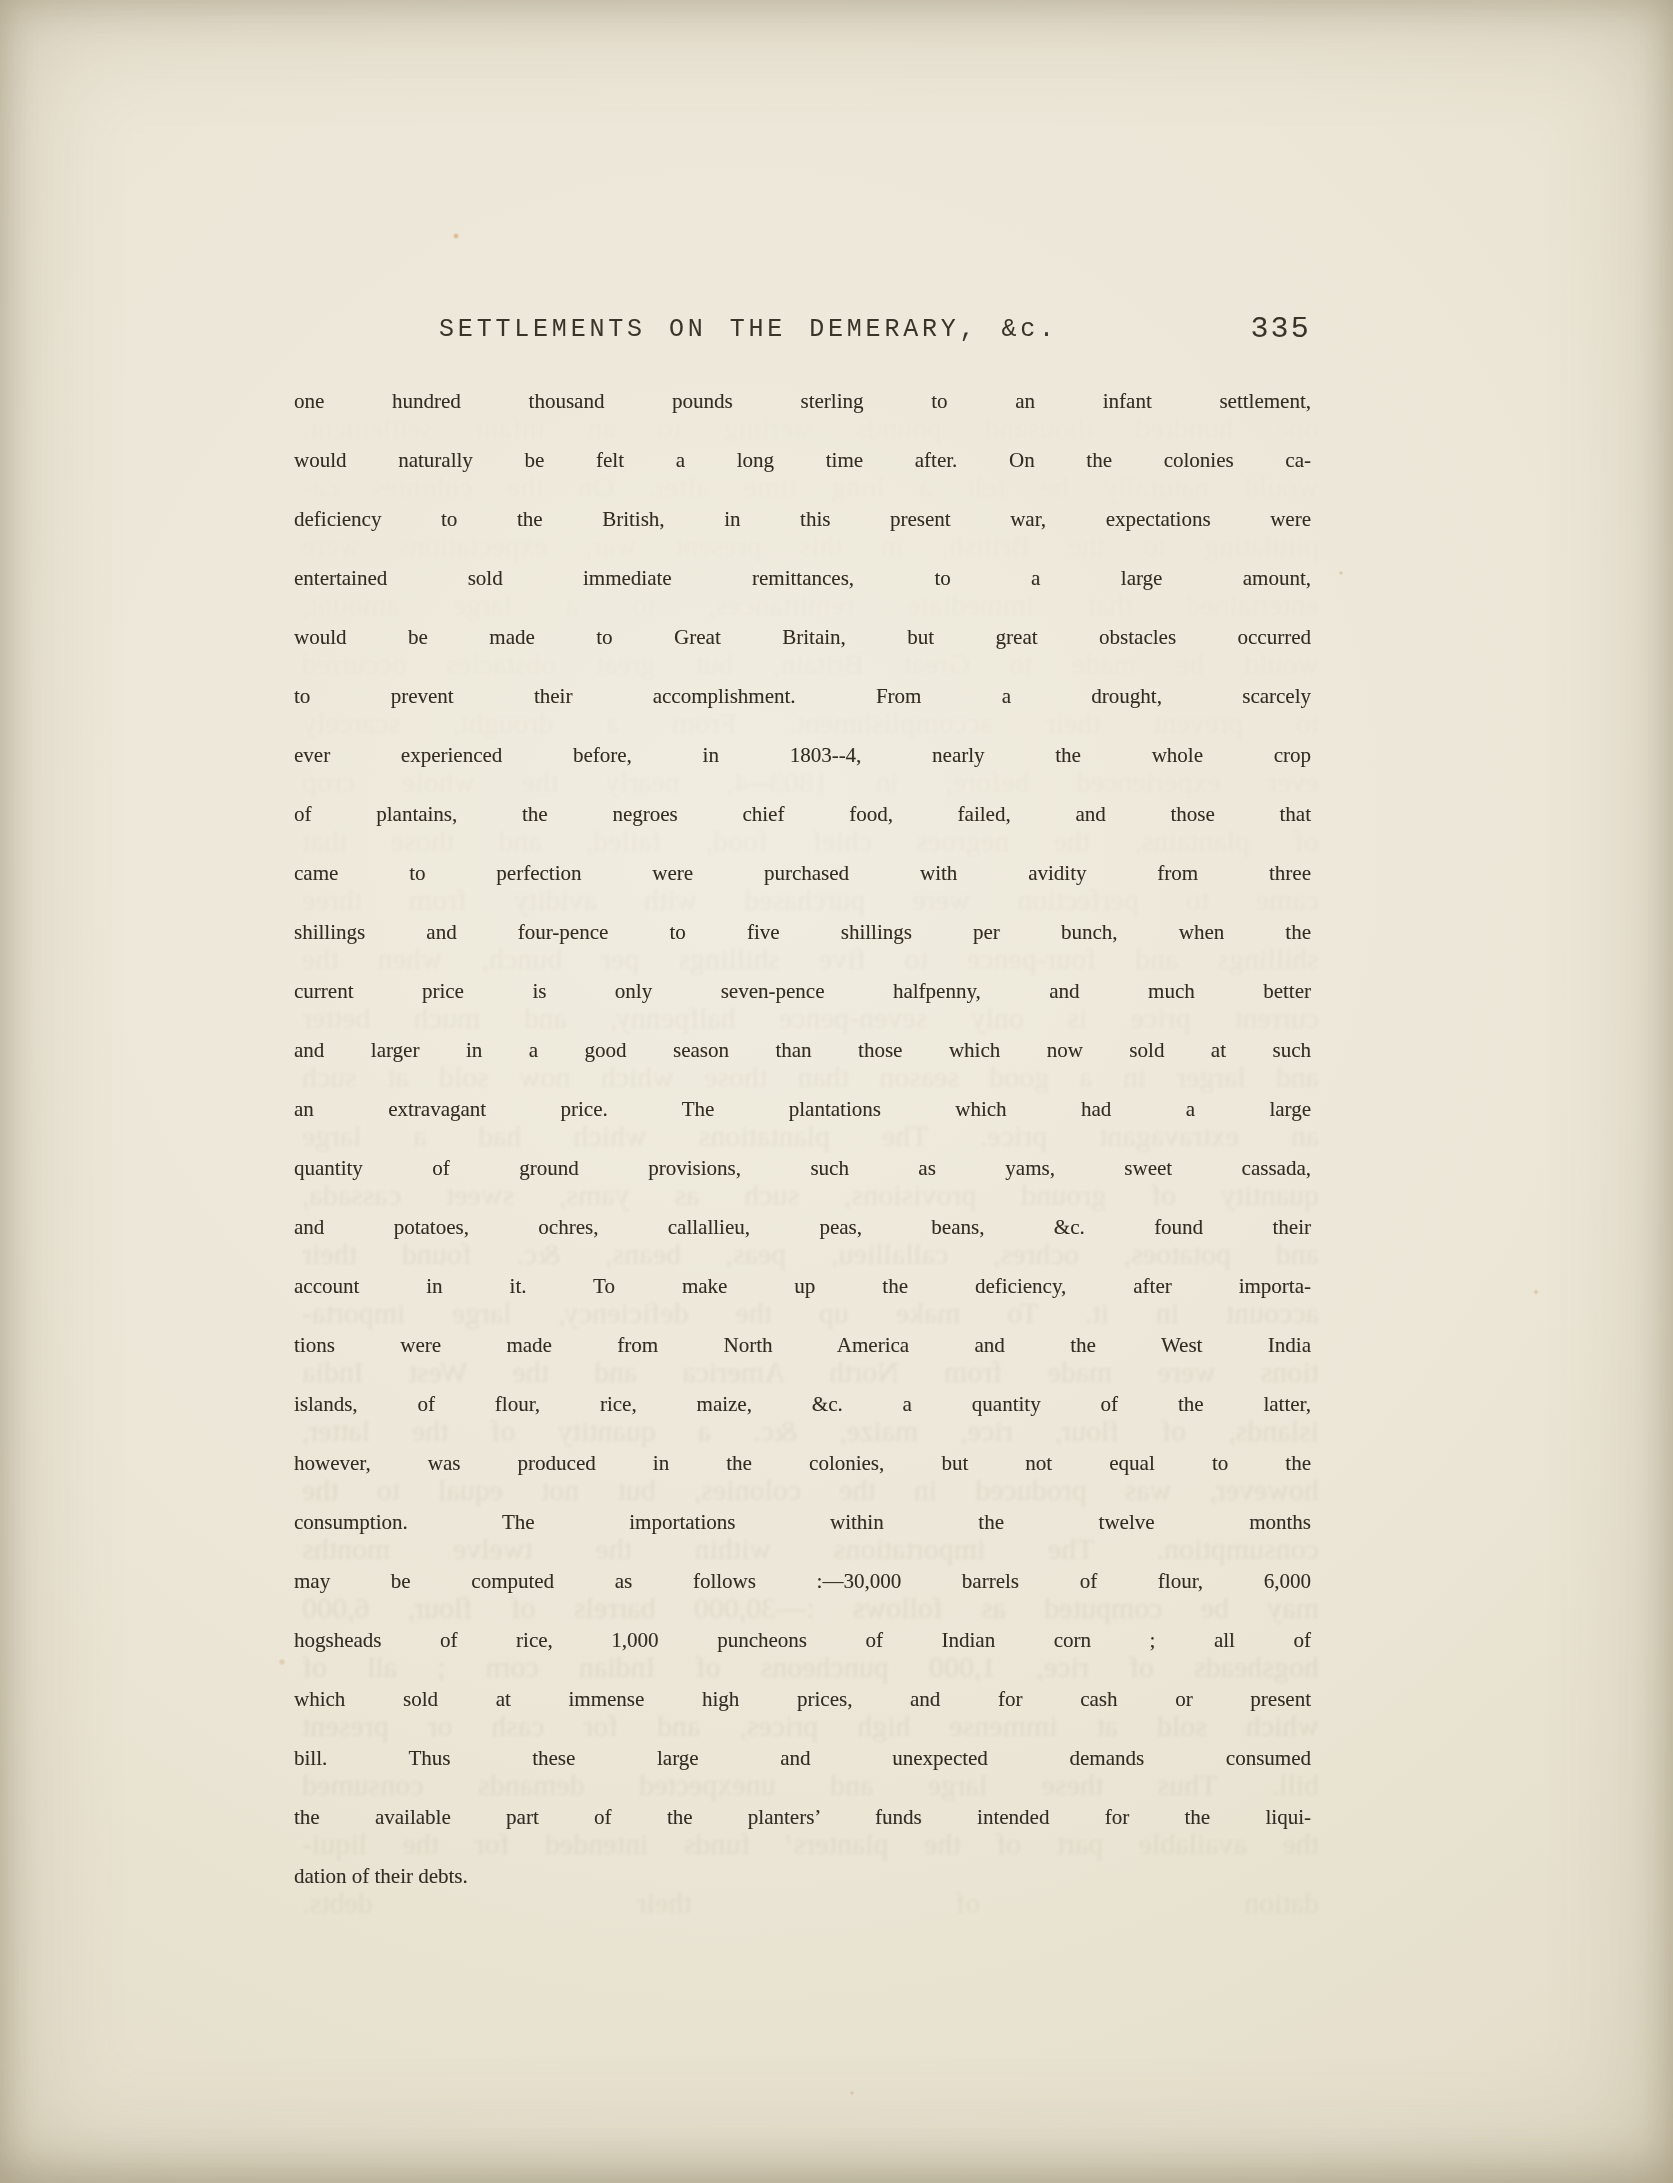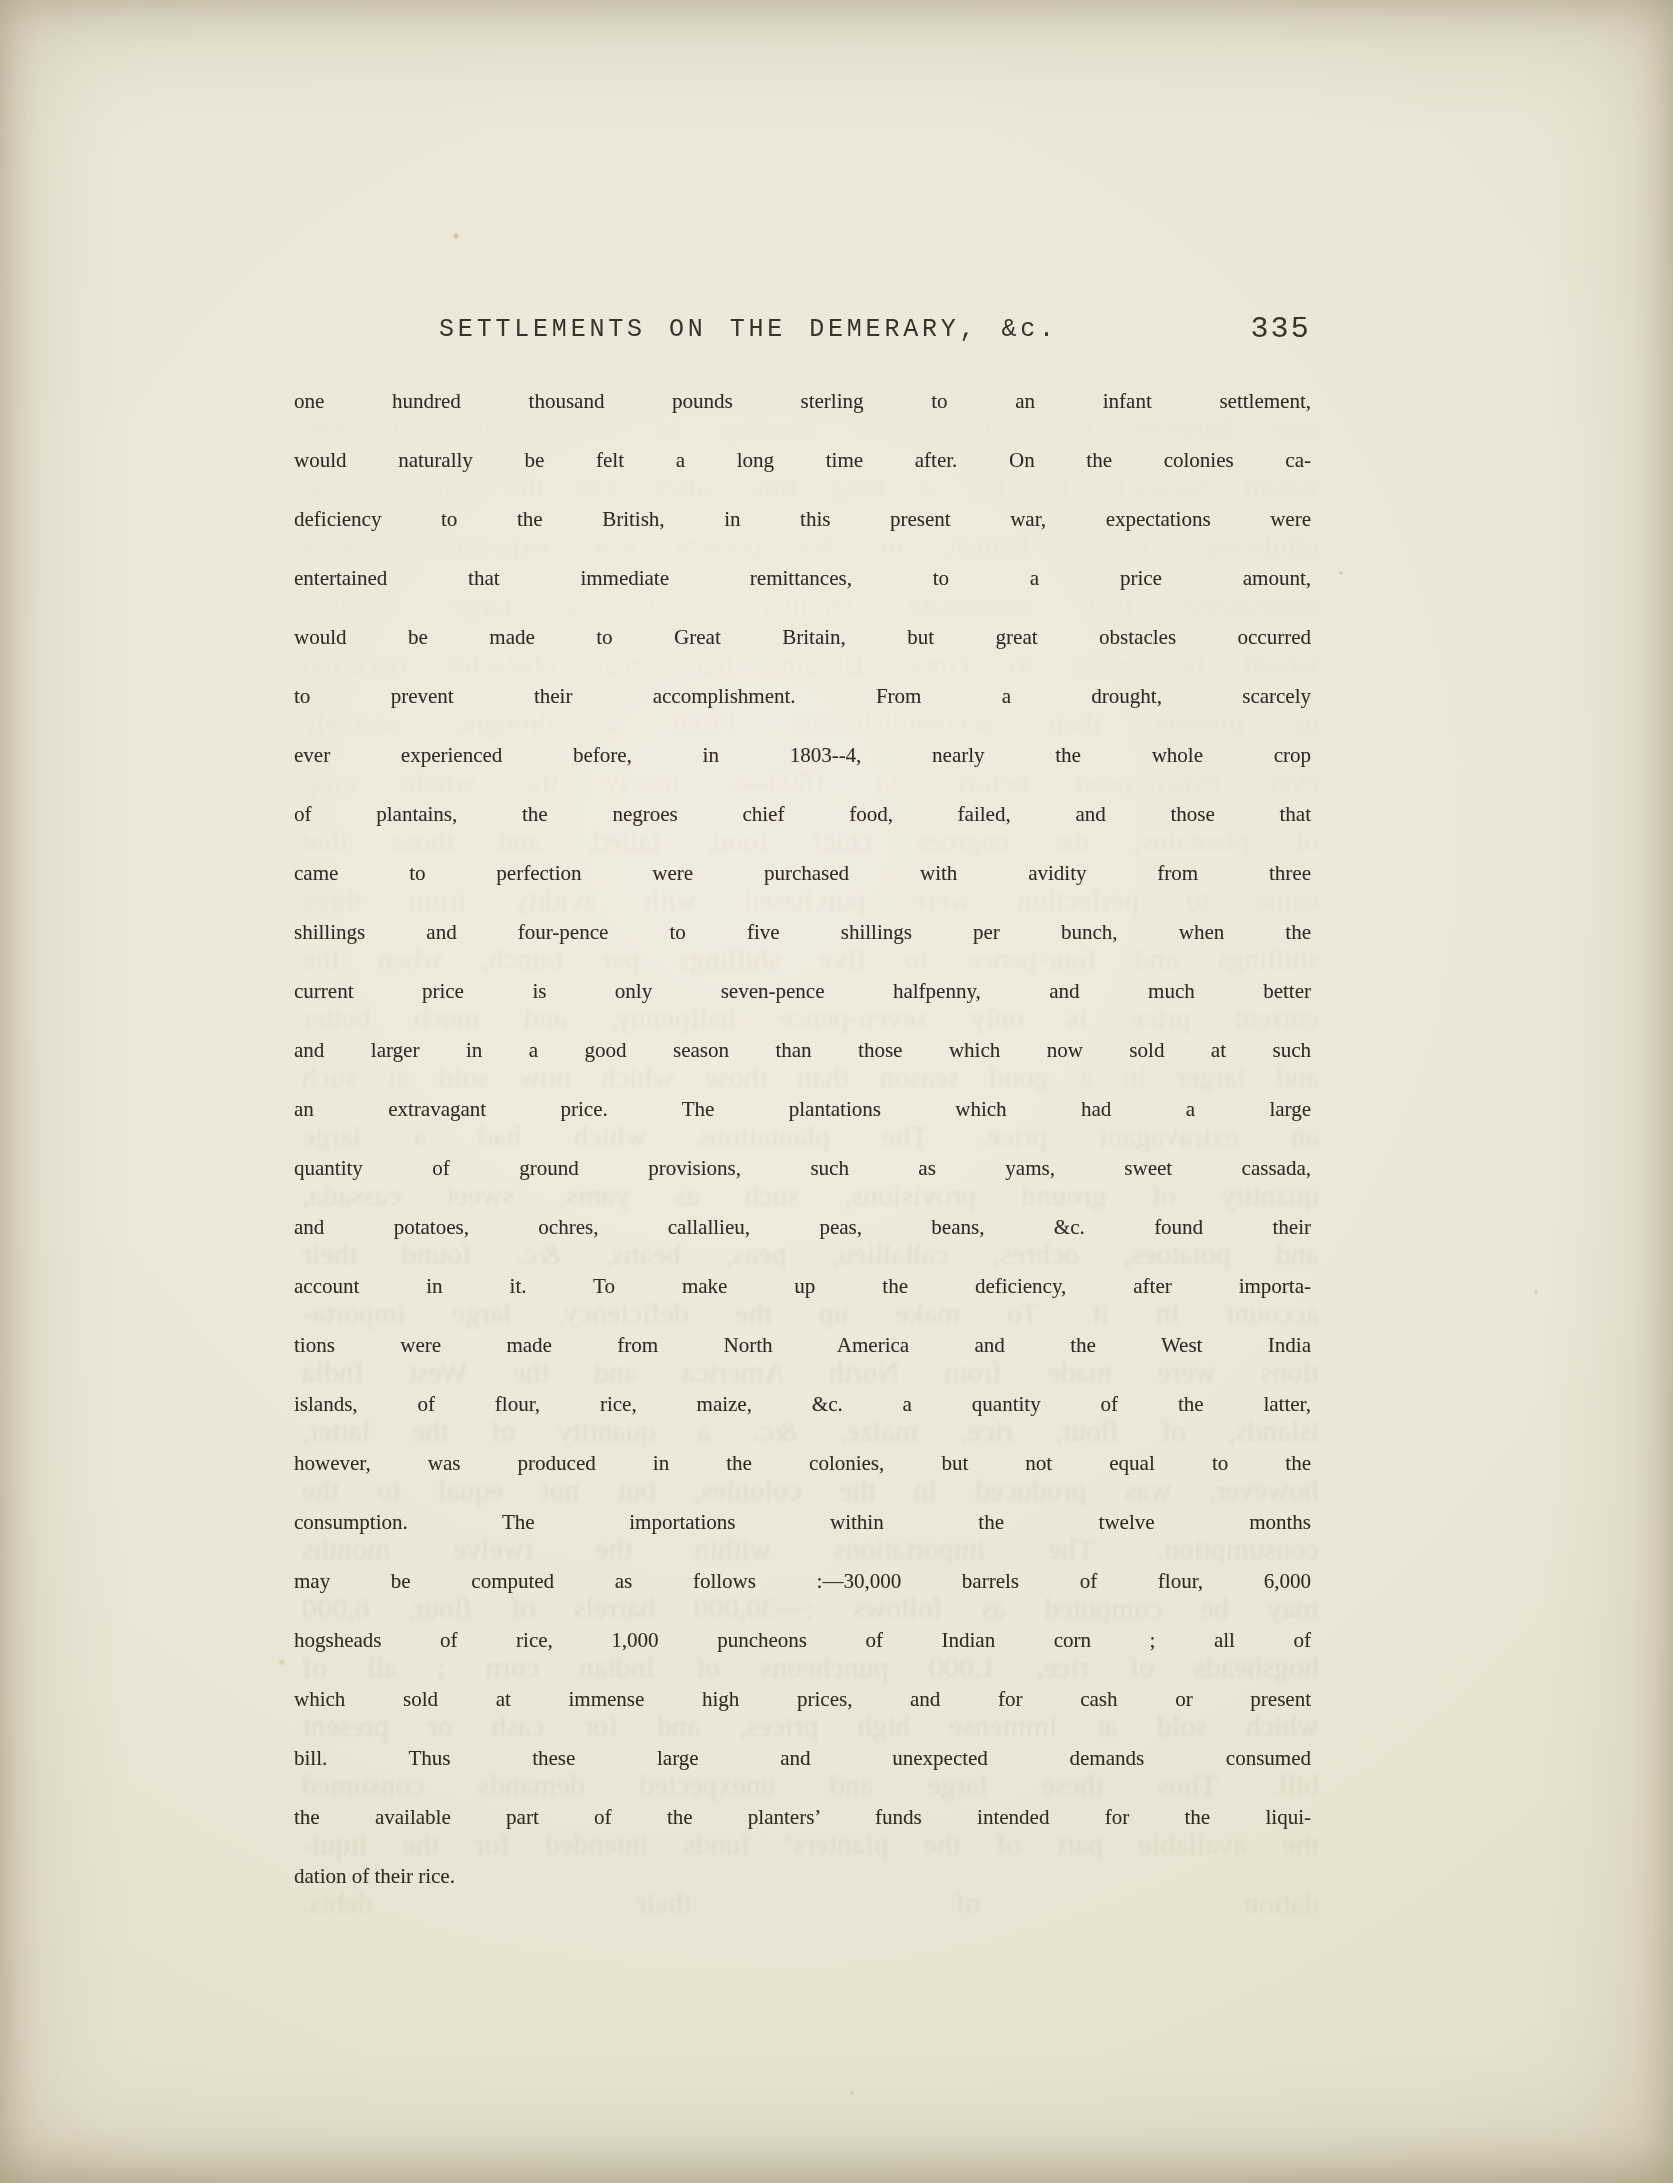--- a/index.html
+++ b/index.html
@@ -138,21 +138,21 @@
 
   <div class="header">
     <div class="title">SETTLEMENTS ON THE DEMERARY, &amp;c.</div>
     <div class="pagenum">335</div>
   </div>
 
   <div class="textblock">
       <div class="line">one hundred thousand pounds sterling to an infant settlement,</div>
       <div class="line">would naturally be felt a long time after.  On the colonies ca-</div>
       <div class="line">deficiency to the British, in this present war, expectations were</div>
-      <div class="line">entertained that immediate remittances, to a price amount,</div>
+      <div class="line">entertained sold immediate remittances, to a large amount,</div>
       <div class="line">would be made to Great Britain, but great obstacles occurred</div>
       <div class="line">to prevent their accomplishment.  From a drought, scarcely</div>
       <div class="line">ever experienced before, in 1803--4, nearly the whole crop</div>
       <div class="line">of plantains, the negroes chief food, failed, and those that</div>
       <div class="line">came to perfection were purchased with avidity from three</div>
       <div class="line">shillings and four-pence to five shillings per bunch, when the</div>
       <div class="line">current price is only seven-pence halfpenny, and much better</div>
       <div class="line">and larger in a good season than those which now sold at such</div>
       <div class="line">an extravagant price.  The plantations which had a large</div>
       <div class="line">quantity of ground provisions, such as yams, sweet cassada,</div>
@@ -160,18 +160,18 @@
       <div class="line">account in it.  To make up the deficiency, after importa-</div>
       <div class="line">tions were made from North America and the West India</div>
       <div class="line">islands, of flour, rice, maize, &amp;c. a quantity of the latter,</div>
       <div class="line">however, was produced in the colonies, but not equal to the</div>
       <div class="line">consumption.  The importations within the twelve months</div>
       <div class="line">may be computed as follows :—30,000 barrels of flour, 6,000</div>
       <div class="line">hogsheads of rice, 1,000 puncheons of Indian corn ; all of</div>
       <div class="line">which sold at immense high prices, and for cash or present</div>
       <div class="line">bill.  Thus these large and unexpected demands consumed</div>
       <div class="line">the available part of the planters’ funds intended for the liqui-</div>
-      <div class="line last">dation of their rice.</div>
+      <div class="line last">dation of their debts.</div>
     </div>
 
 
 </div>
 
 
 </body></html>

